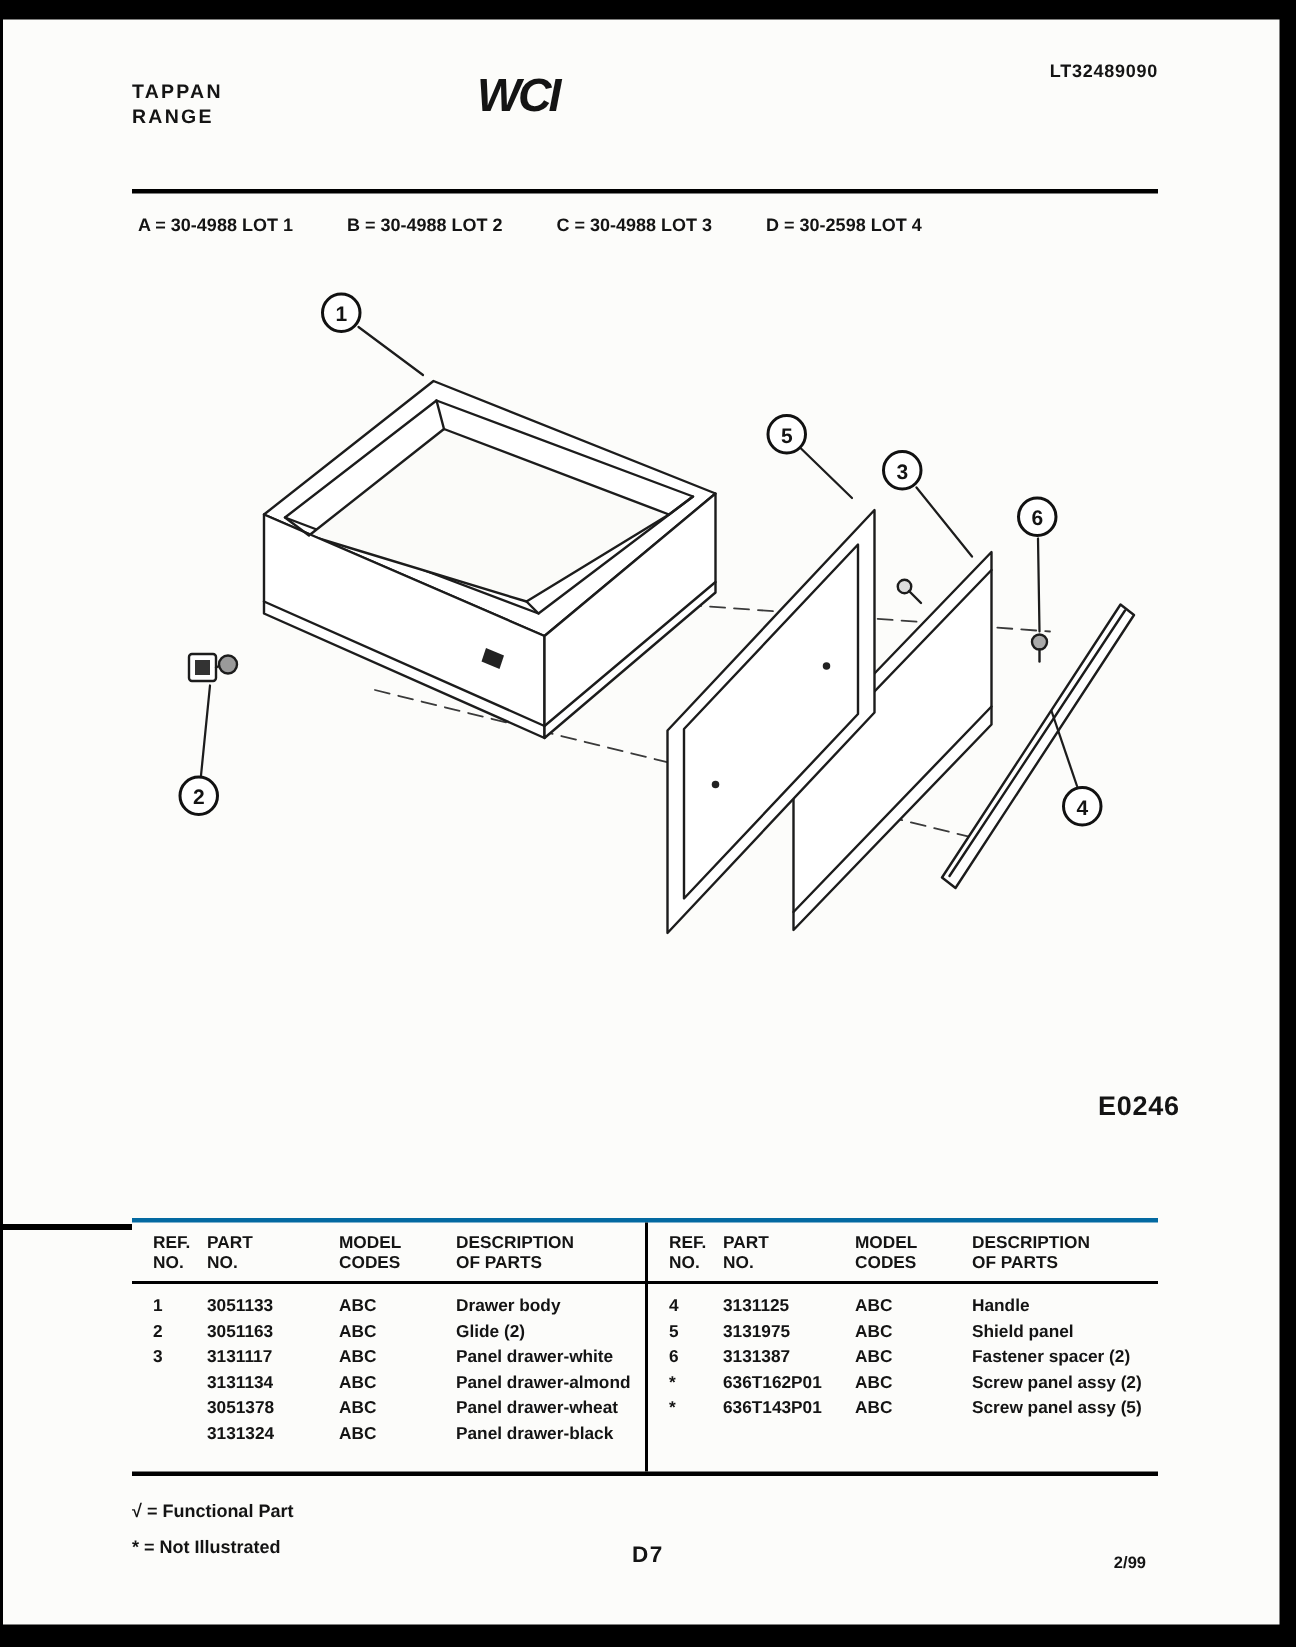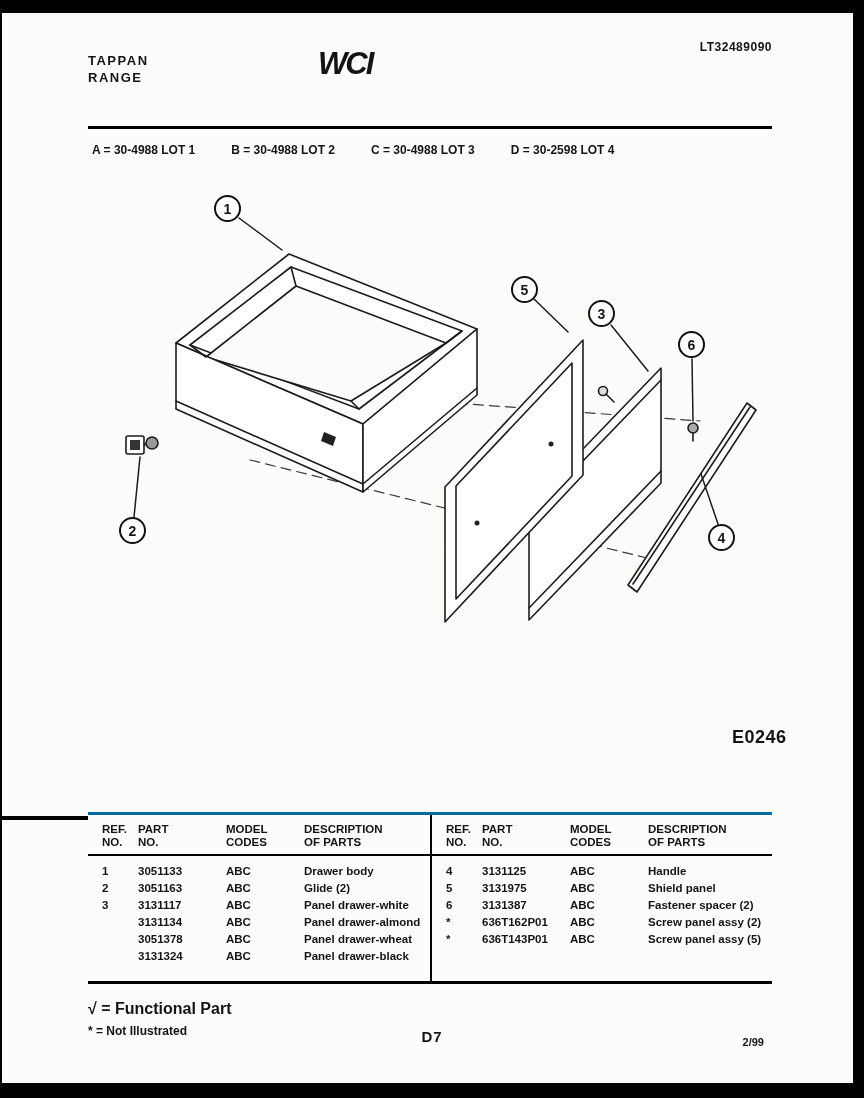--- a/index.html
+++ b/index.html
@@ -41,21 +41,21 @@
   .thead,.trow{display:grid;grid-template-columns:50px 88px 78px auto;}
   .thead{border-bottom:2px solid #000;padding:8px 0 5px;}
   .th{font-size:11.5px;font-weight:bold;line-height:13px;}
   .hl{display:block;}
   .tbody{padding:7px 0 16px;}
   .trow{line-height:17px;}
   .td{font-size:11.5px;font-weight:bold;white-space:nowrap;}
   .cpad{padding-left:14px;}
 
   
-  .footnote-1{position:absolute;left:88px;top:1000px;font-size:16px;font-weight:bold;}
+  .footnote-1{position:absolute;left:88px;top:1000px;font-size:12px;font-weight:bold;}
   .footnote-2{position:absolute;left:88px;top:1024px;font-size:12px;font-weight:bold;}
   .page-code{position:absolute;left:0;right:0;top:1028px;text-align:center;font-size:15px;font-weight:bold;letter-spacing:1px;}
   .date-code{position:absolute;right:100px;top:1036px;font-size:11px;font-weight:bold;}
 </style>
 </head>
 <body>
 
 <div class="page">
 
   <div class="frame-top"></div>

